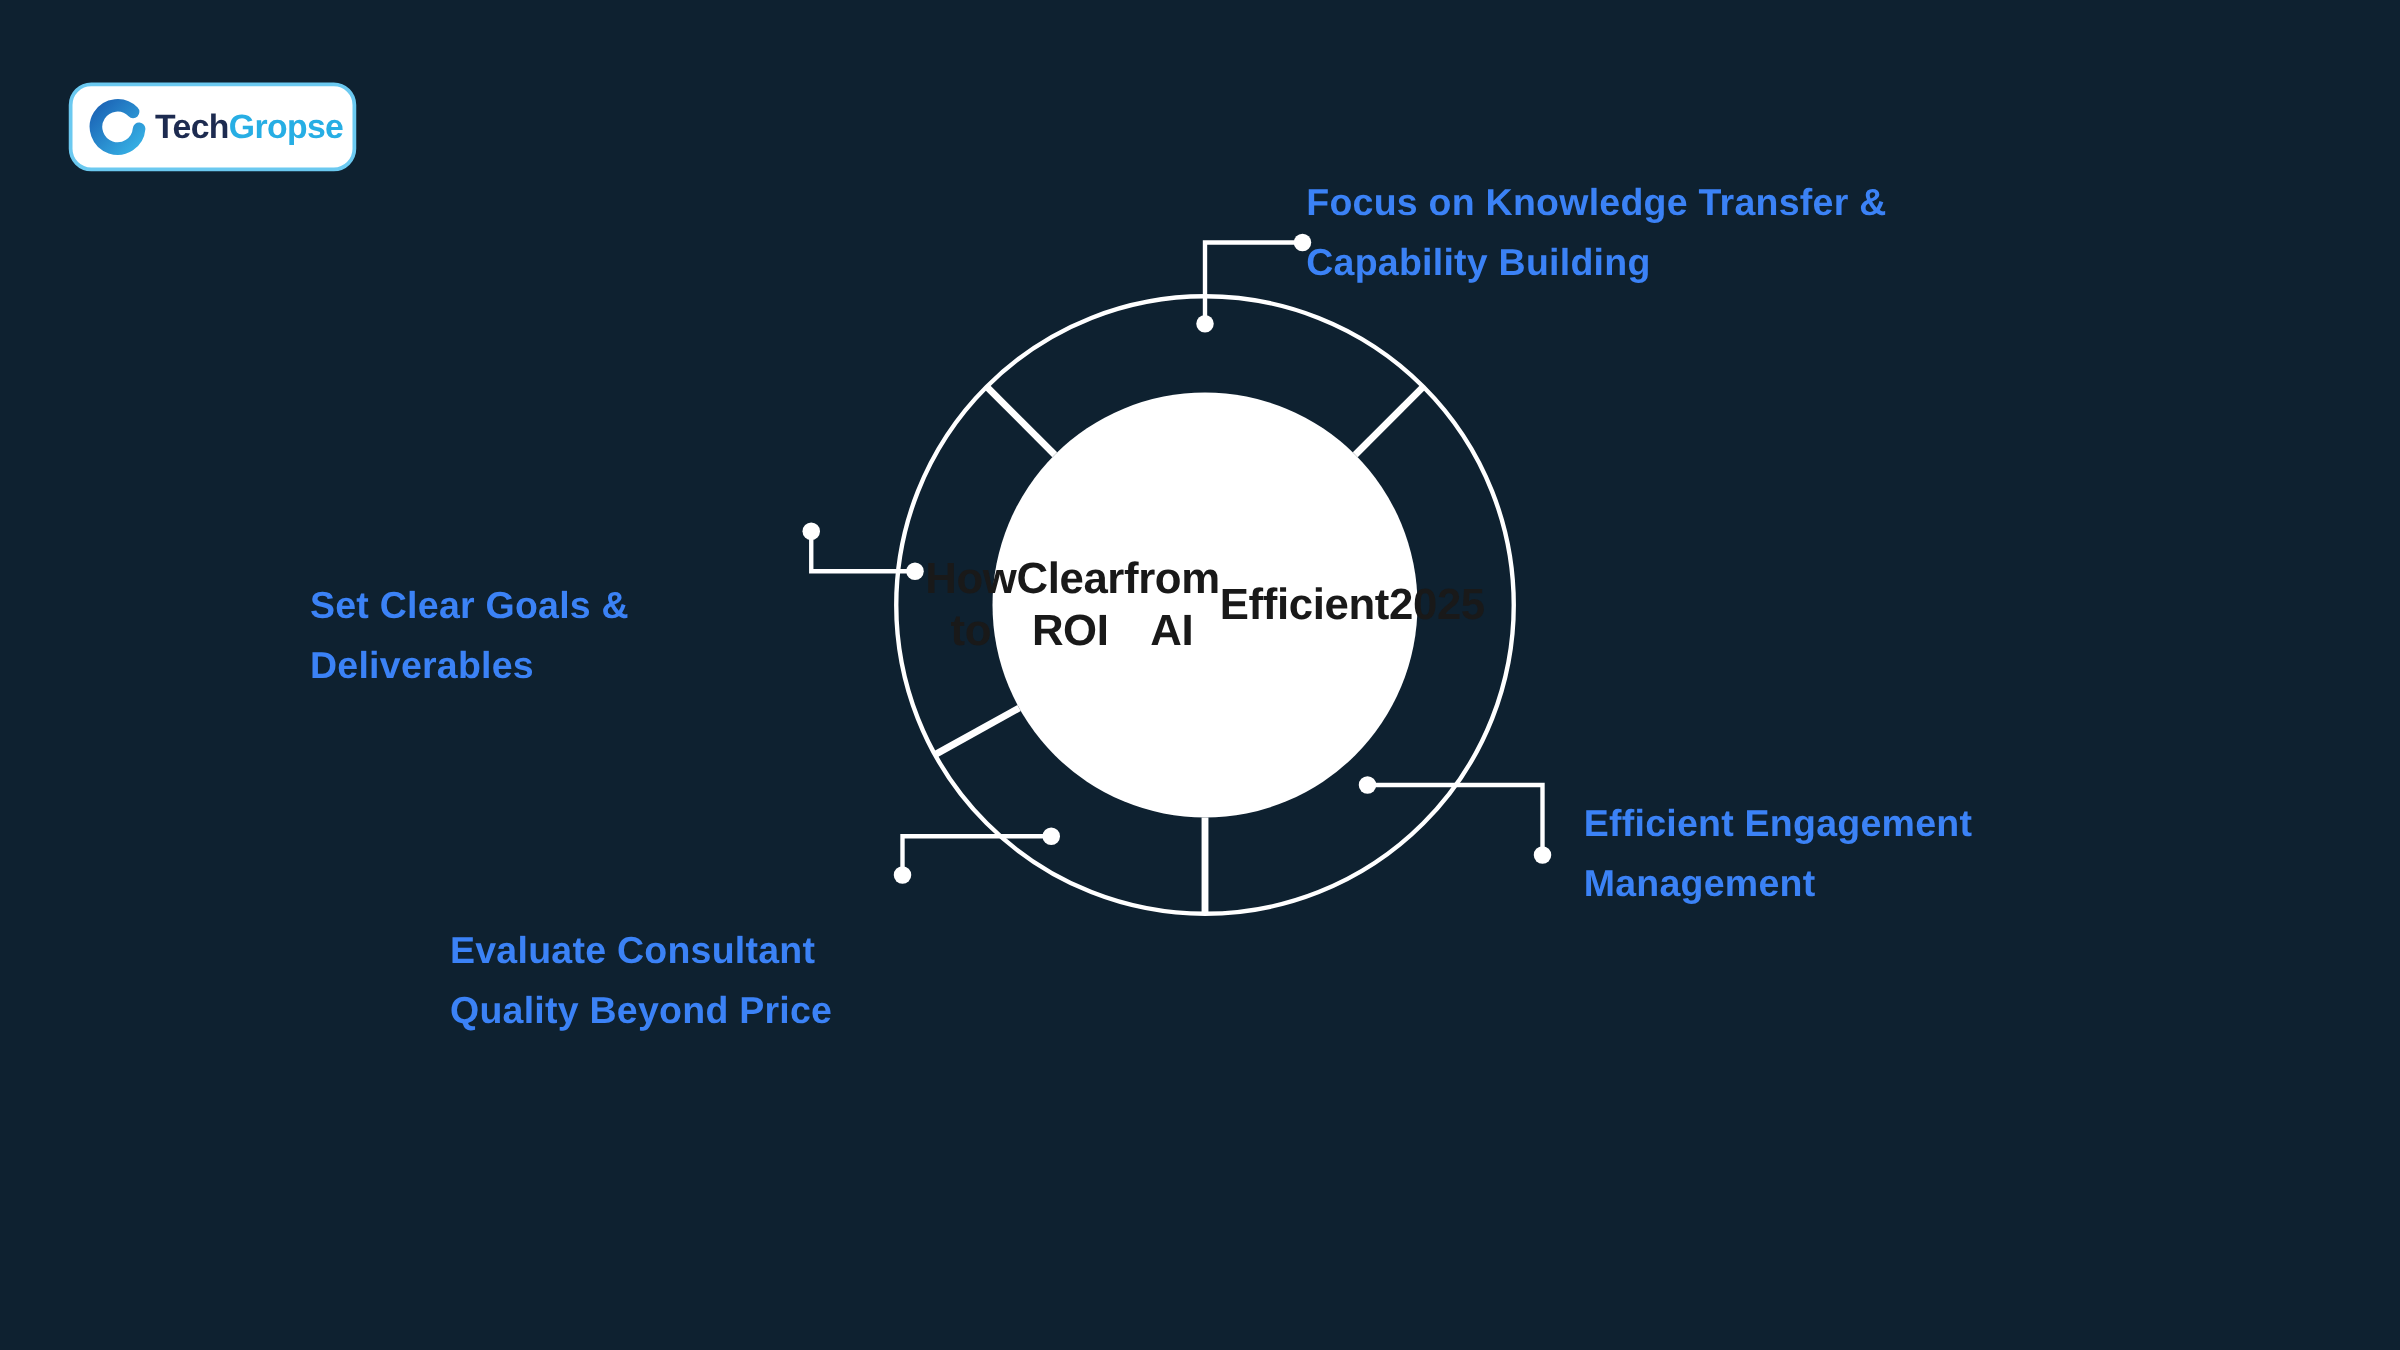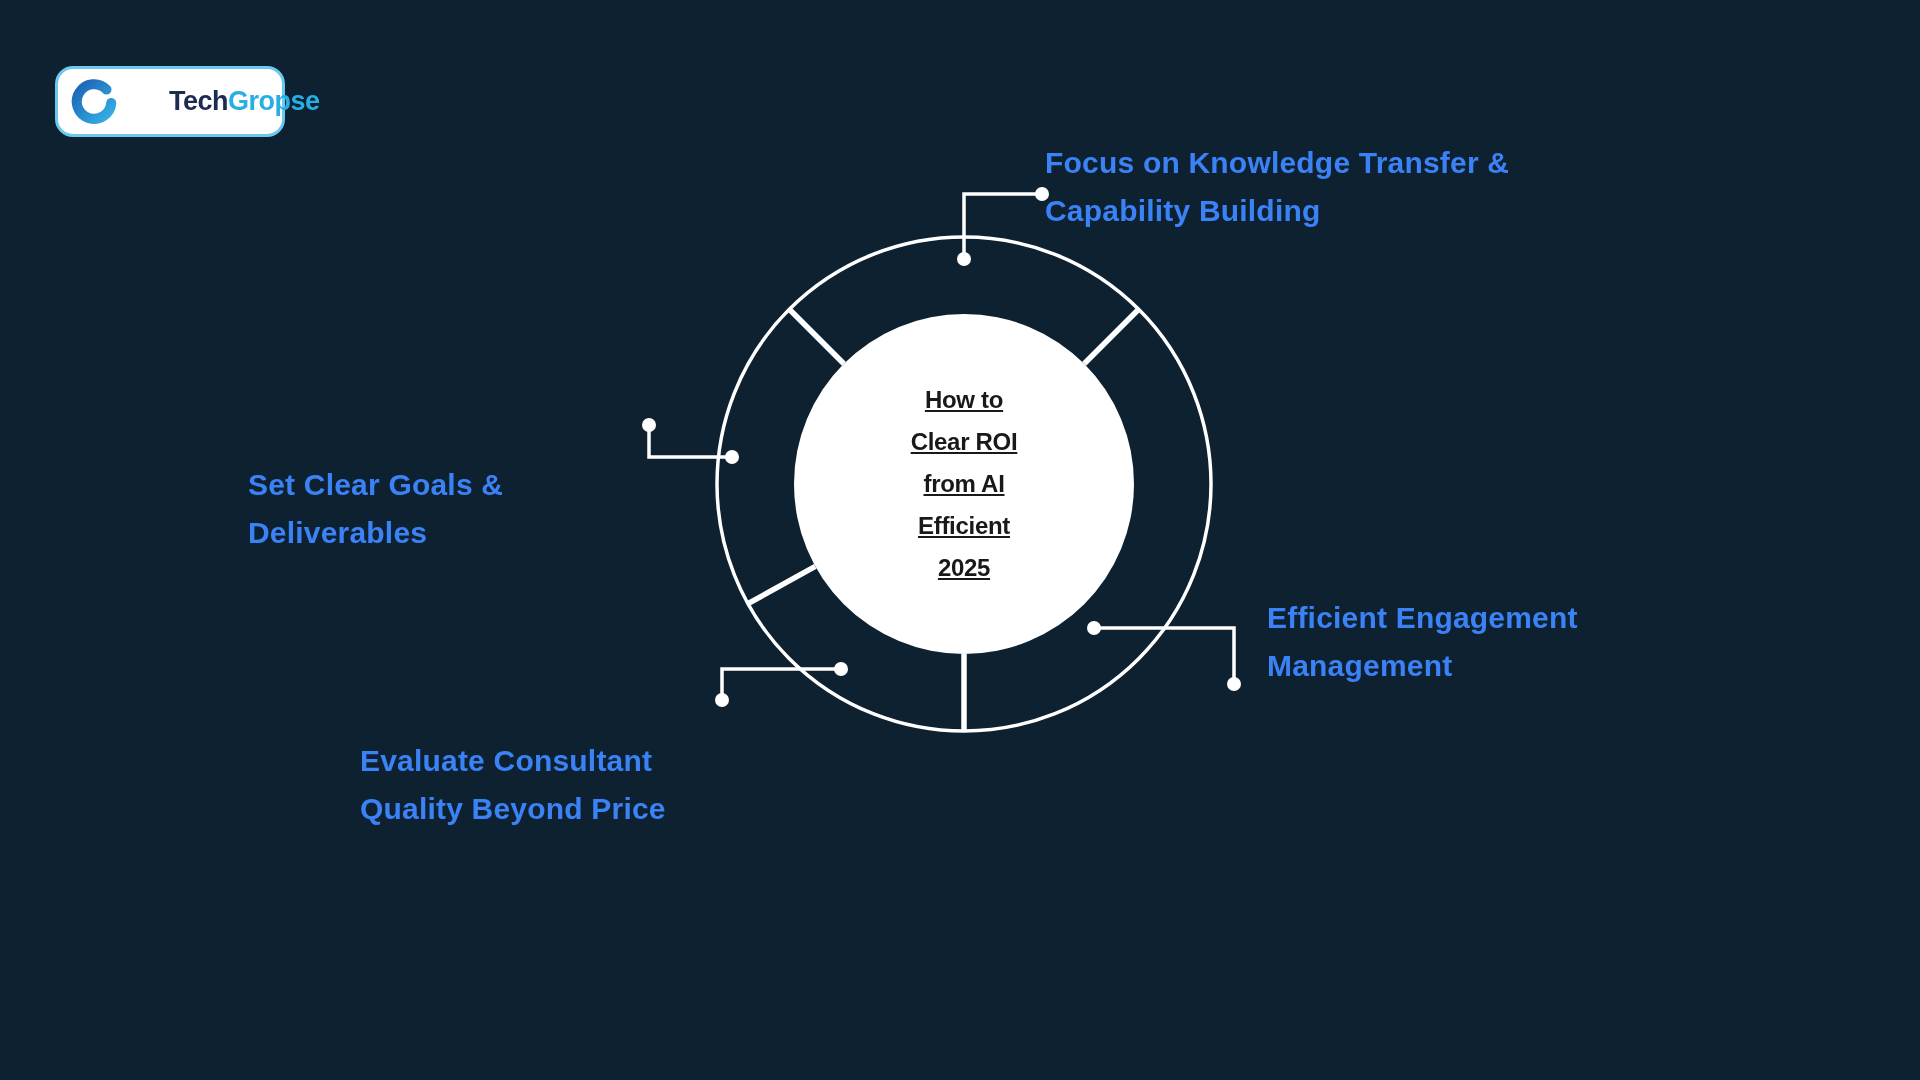--- a/index.html
+++ b/index.html
@@ -15,45 +15,44 @@
   
   .logo{
     position:absolute;left:55px;top:66px;
     width:230px;height:71px;
     background:#ffffff;
     border:3px solid #6BC9F0;
     border-radius:18px;
     box-sizing:border-box;
     display:flex;align-items:center;
     padding-left:12px;
-    gap:45px;
   }
   .logo-mark{width:48px;height:48px;flex:0 0 auto;}
   .logo-text{font-size:27px;font-weight:700;letter-spacing:-0.5px;margin-left:6px;white-space:nowrap;}
   .logo-tech{color:#1D2B50;}
   .logo-gropse{color:#27AEE4;}
 
   
   .center-title{
     position:absolute;left:794px;top:314px;width:340px;height:340px;
-    display:flex;flex-direction:column;justify-content:center;align-items:center;
+    display:flex;justify-content:center;align-items:center;
     text-align:center;color:#191919;
-    font-size:24px;line-height:42px;font-weight:700;letter-spacing:-0.3px;text-decoration:underline;
+    font-size:35px;line-height:42px;font-weight:700;letter-spacing:-0.3px;
   }
 
   
   .item-label{
     position:absolute;color:#3b82f6;
     font-size:30px;line-height:48px;font-weight:700;letter-spacing:0.2px;
     white-space:nowrap;
   }
   .item-label span{display:block;}
   .label-top-right{left:1045px;top:139px;}
   .label-left{left:248px;top:423px;margin-top:38px;}
-  .label-right{left:1267px;top:594px;}
+  .label-right{left:1267px;top:636px;}
   .label-bottom-left{left:360px;top:713px;margin-top:24px;}
 </style>
 </head>
 <body>
 
 <div class="canvas">
 
   <svg class="diagram" viewBox="0 0 1920 1080">
 
     <circle cx="964" cy="484" r="247" fill="none" stroke="#ffffff" stroke-width="3.5"></circle>

